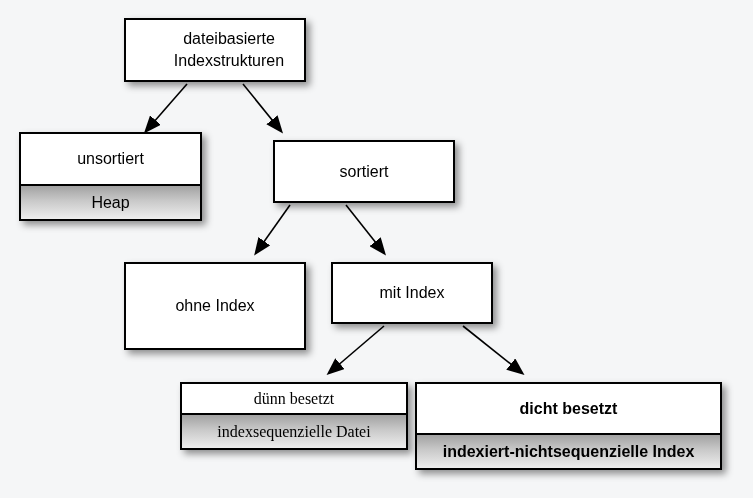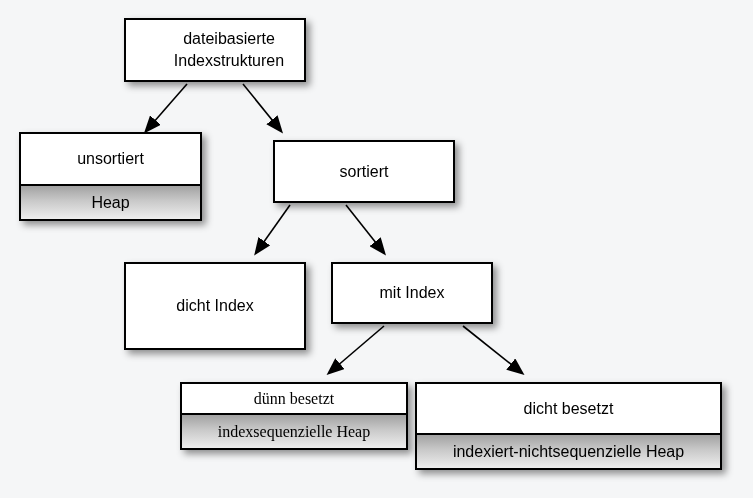--- a/index.html
+++ b/index.html
@@ -57,21 +57,21 @@
     padding: 0 6px;
     white-space: nowrap;
   }
   
   #node-root        { left: 124px; top: 18px;  width: 182px; height: 64px; padding-left: 28px; }
   #node-unsortiert  { left: 19px;  top: 132px; width: 183px; height: 89px; }
   #node-sortiert    { left: 229px; top: 140px; width: 182px; height: 63px; margin-left: 44px; }
   #node-ohne-index  { left: 124px; top: 262px; width: 182px; height: 88px; }
   #node-mit-index   { left: 331px; top: 262px; width: 162px; height: 62px; }
   #node-duenn       { left: 180px; top: 382px; width: 228px; height: 68px; font-family: Liberation Serif, serif; }
-  #node-dicht       { left: 415px; top: 382px; width: 307px; height: 88px; }
+  #node-dicht       { left: 415px; top: 382px; width: 307px; height: 88px; font-weight: bold; }
 </style>
 </head>
 <body>
 
 <div class="canvas">
 
   <svg class="arrows" viewBox="0 0 753 498">
     <defs>
       <marker id="ah" markerWidth="11" markerHeight="9" refX="9" refY="4.5" orient="auto">
         <path d="M0,0 L11,4.5 L0,9 Z" fill="#000"></path>
@@ -92,30 +92,30 @@
   <div class="node" id="node-unsortiert">
     <div class="label">unsortiert</div>
     <div class="sub">Heap</div>
   </div>
 
   <div class="node" id="node-sortiert">
     <div class="label">sortiert</div>
   </div>
 
   <div class="node" id="node-ohne-index">
-    <div class="label">dicht Index</div>
+    <div class="label">ohne Index</div>
   </div>
 
   <div class="node" id="node-mit-index">
     <div class="label">mit Index</div>
   </div>
 
   <div class="node" id="node-duenn">
     <div class="label">dünn besetzt</div>
-    <div class="sub">indexsequenzielle Heap</div>
+    <div class="sub">indexsequenzielle Datei</div>
   </div>
 
   <div class="node" id="node-dicht">
     <div class="label">dicht besetzt</div>
-    <div class="sub">indexiert-nichtsequenzielle Heap</div>
+    <div class="sub">indexiert-nichtsequenzielle Index</div>
   </div>
 
 </div>
 
 </body></html>

